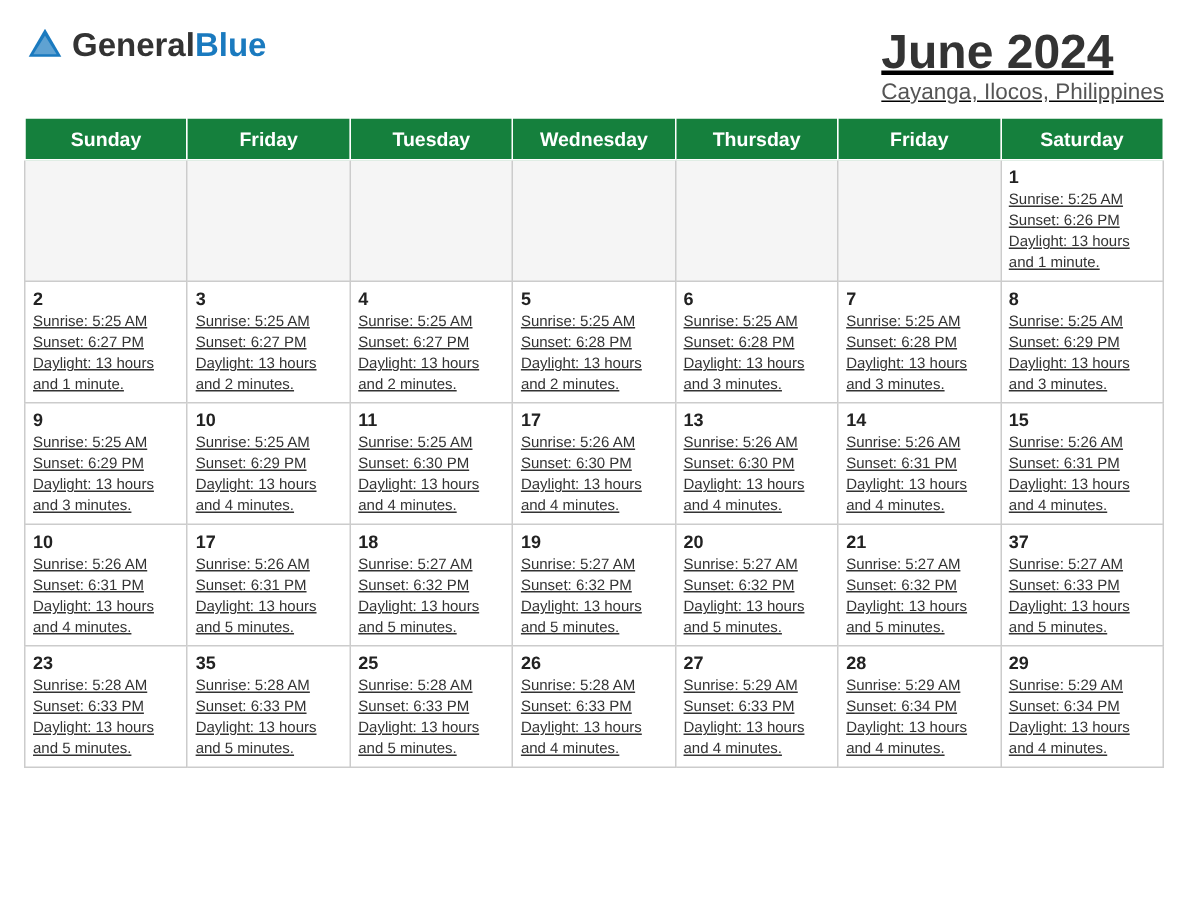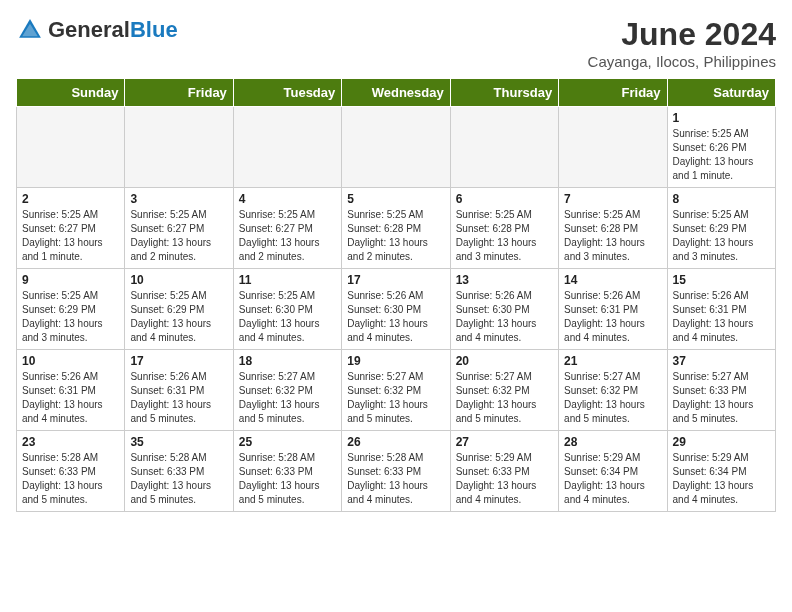--- a/index.html
+++ b/index.html
@@ -19,39 +19,39 @@
     .logo {
       display: flex;
       align-items: center;
       gap: 4px;
     }
     .logo-icon {
       width: 28px;
       height: 28px;
     }
     .title-block {
-      text-align: right;
+      text-decoration: underline;
     }
     .month-year {
       font-size: 32px;
       font-weight: bold;
       color: #333;
     }
     .location {
       font-size: 15px;
       color: #555;
     }
     .calendar {
       width: 100%;
       border-collapse: collapse;
     }
     .calendar th {
-      background-color: #4d7c0f;
+      background-color: #15803d;
       color: #fff;
-      text-align: right;
+      text-align: center;
       padding: 6px 6px;
       font-size: 13px;
       font-weight: bold;
       border: 1px solid #fff;
     }
     .calendar td {
       vertical-align: top;
       border: 1px solid #ccc;
       padding: 4px 5px;
       font-size: 10.5px;
@@ -66,20 +66,21 @@
     .day-number {
       font-size: 12px;
       font-weight: bold;
       margin-bottom: 2px;
       color: #222;
     }
     .day-info {
       font-size: 10px;
       line-height: 1.4;
       color: #333;
+      text-decoration: underline;
     }
     .last-row td {
       border-bottom: 1px solid #ccc;
     }
   </style>
 </head>
 <body>
 
 <div class="header-area">
   <div class="logo">

